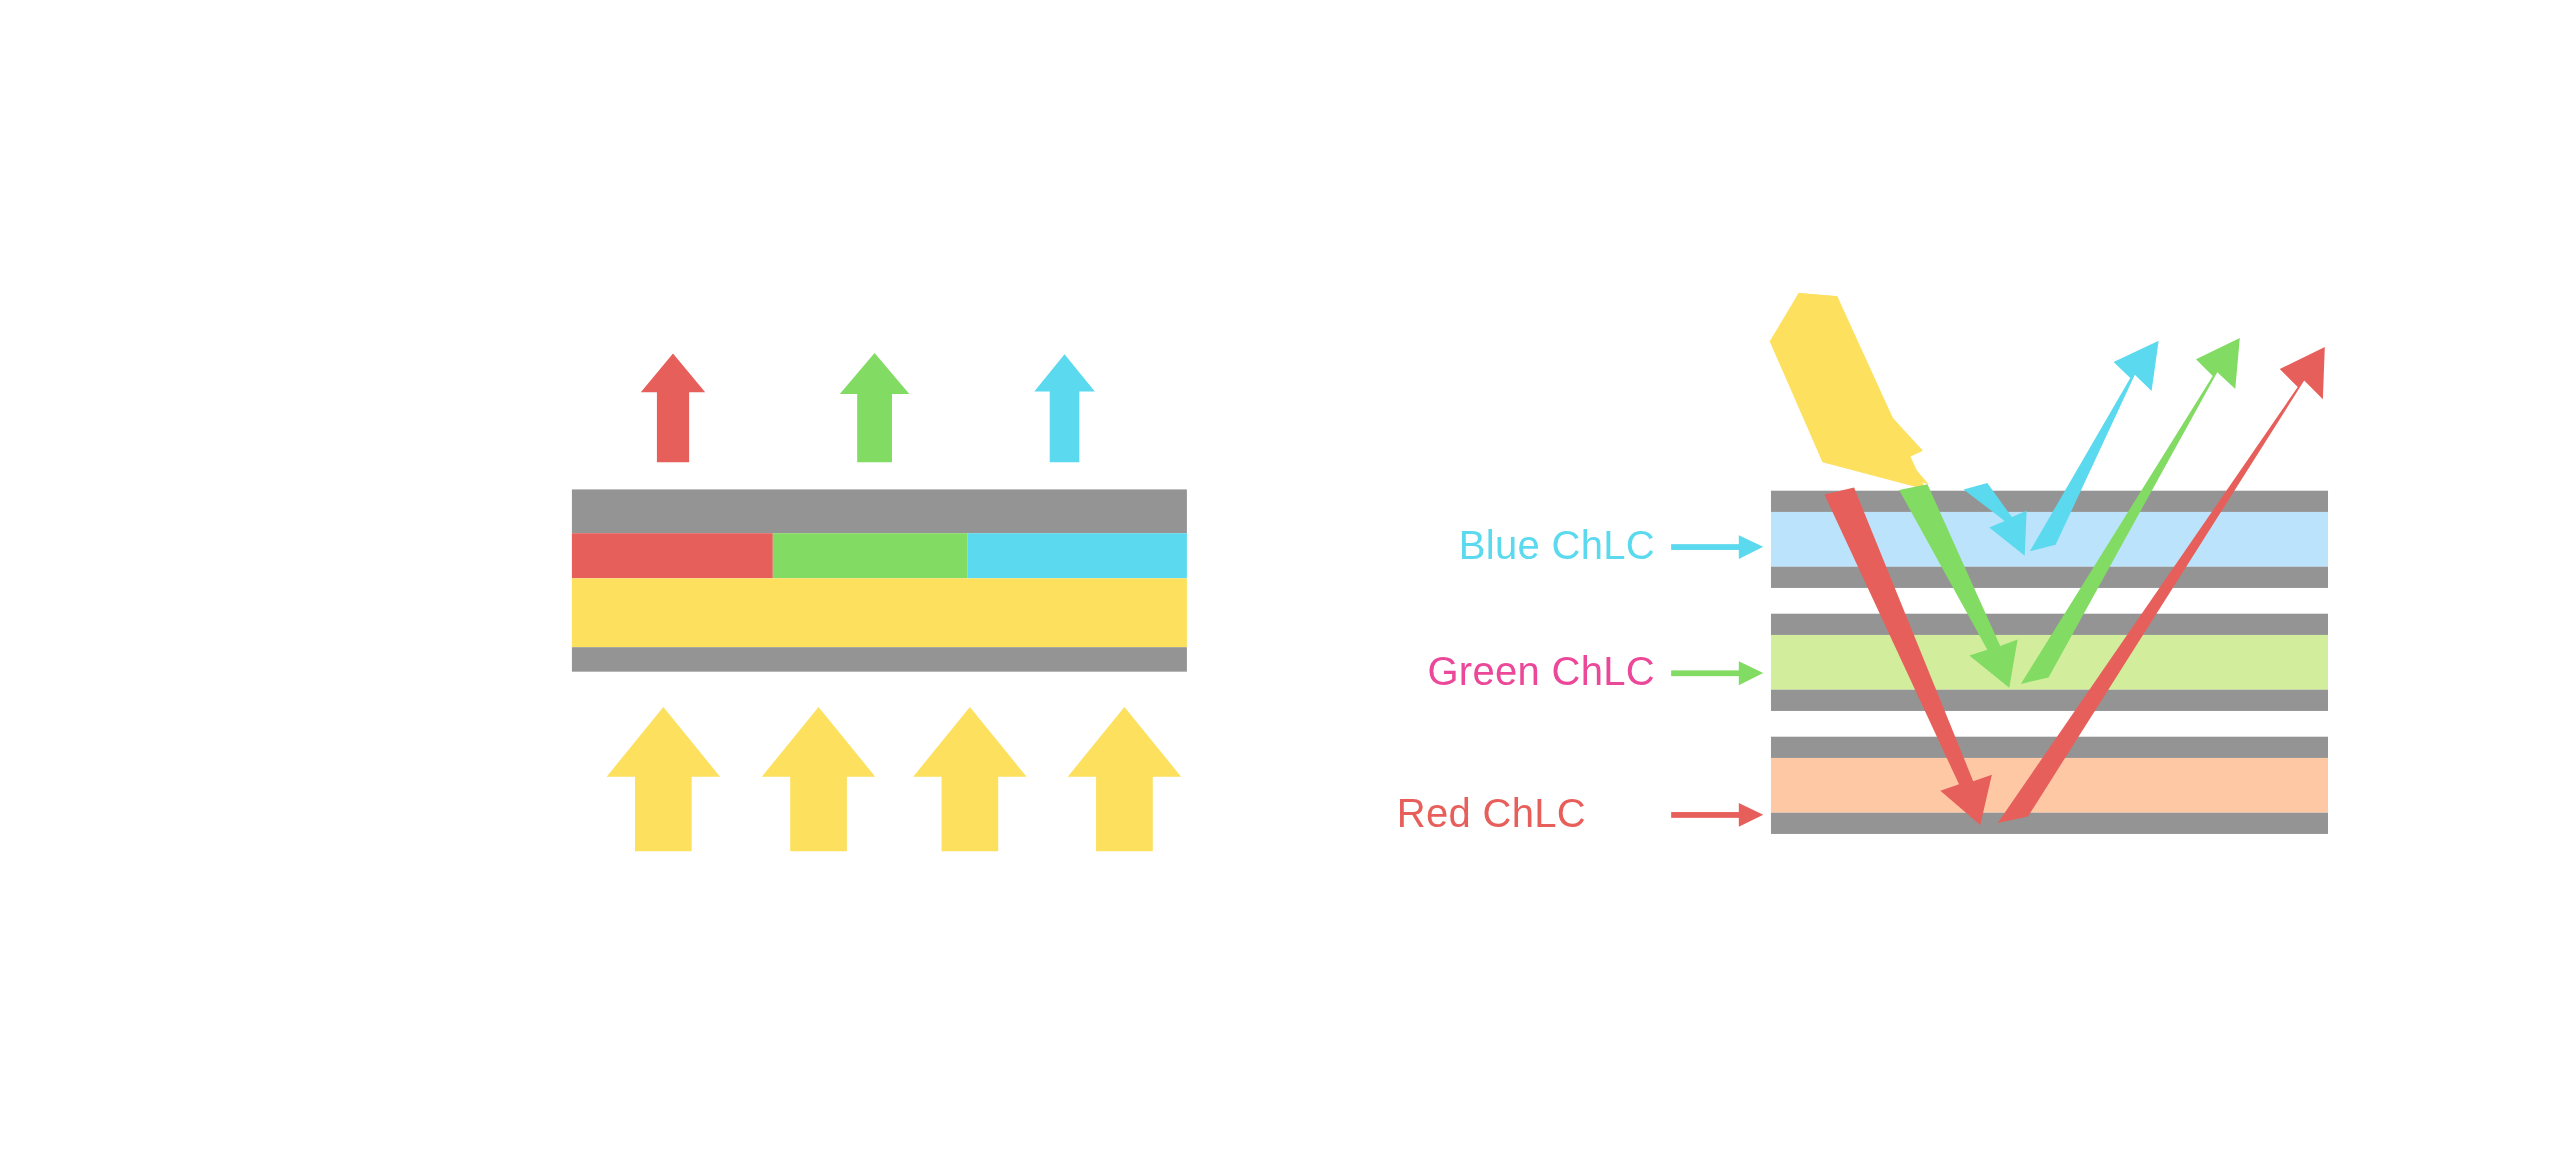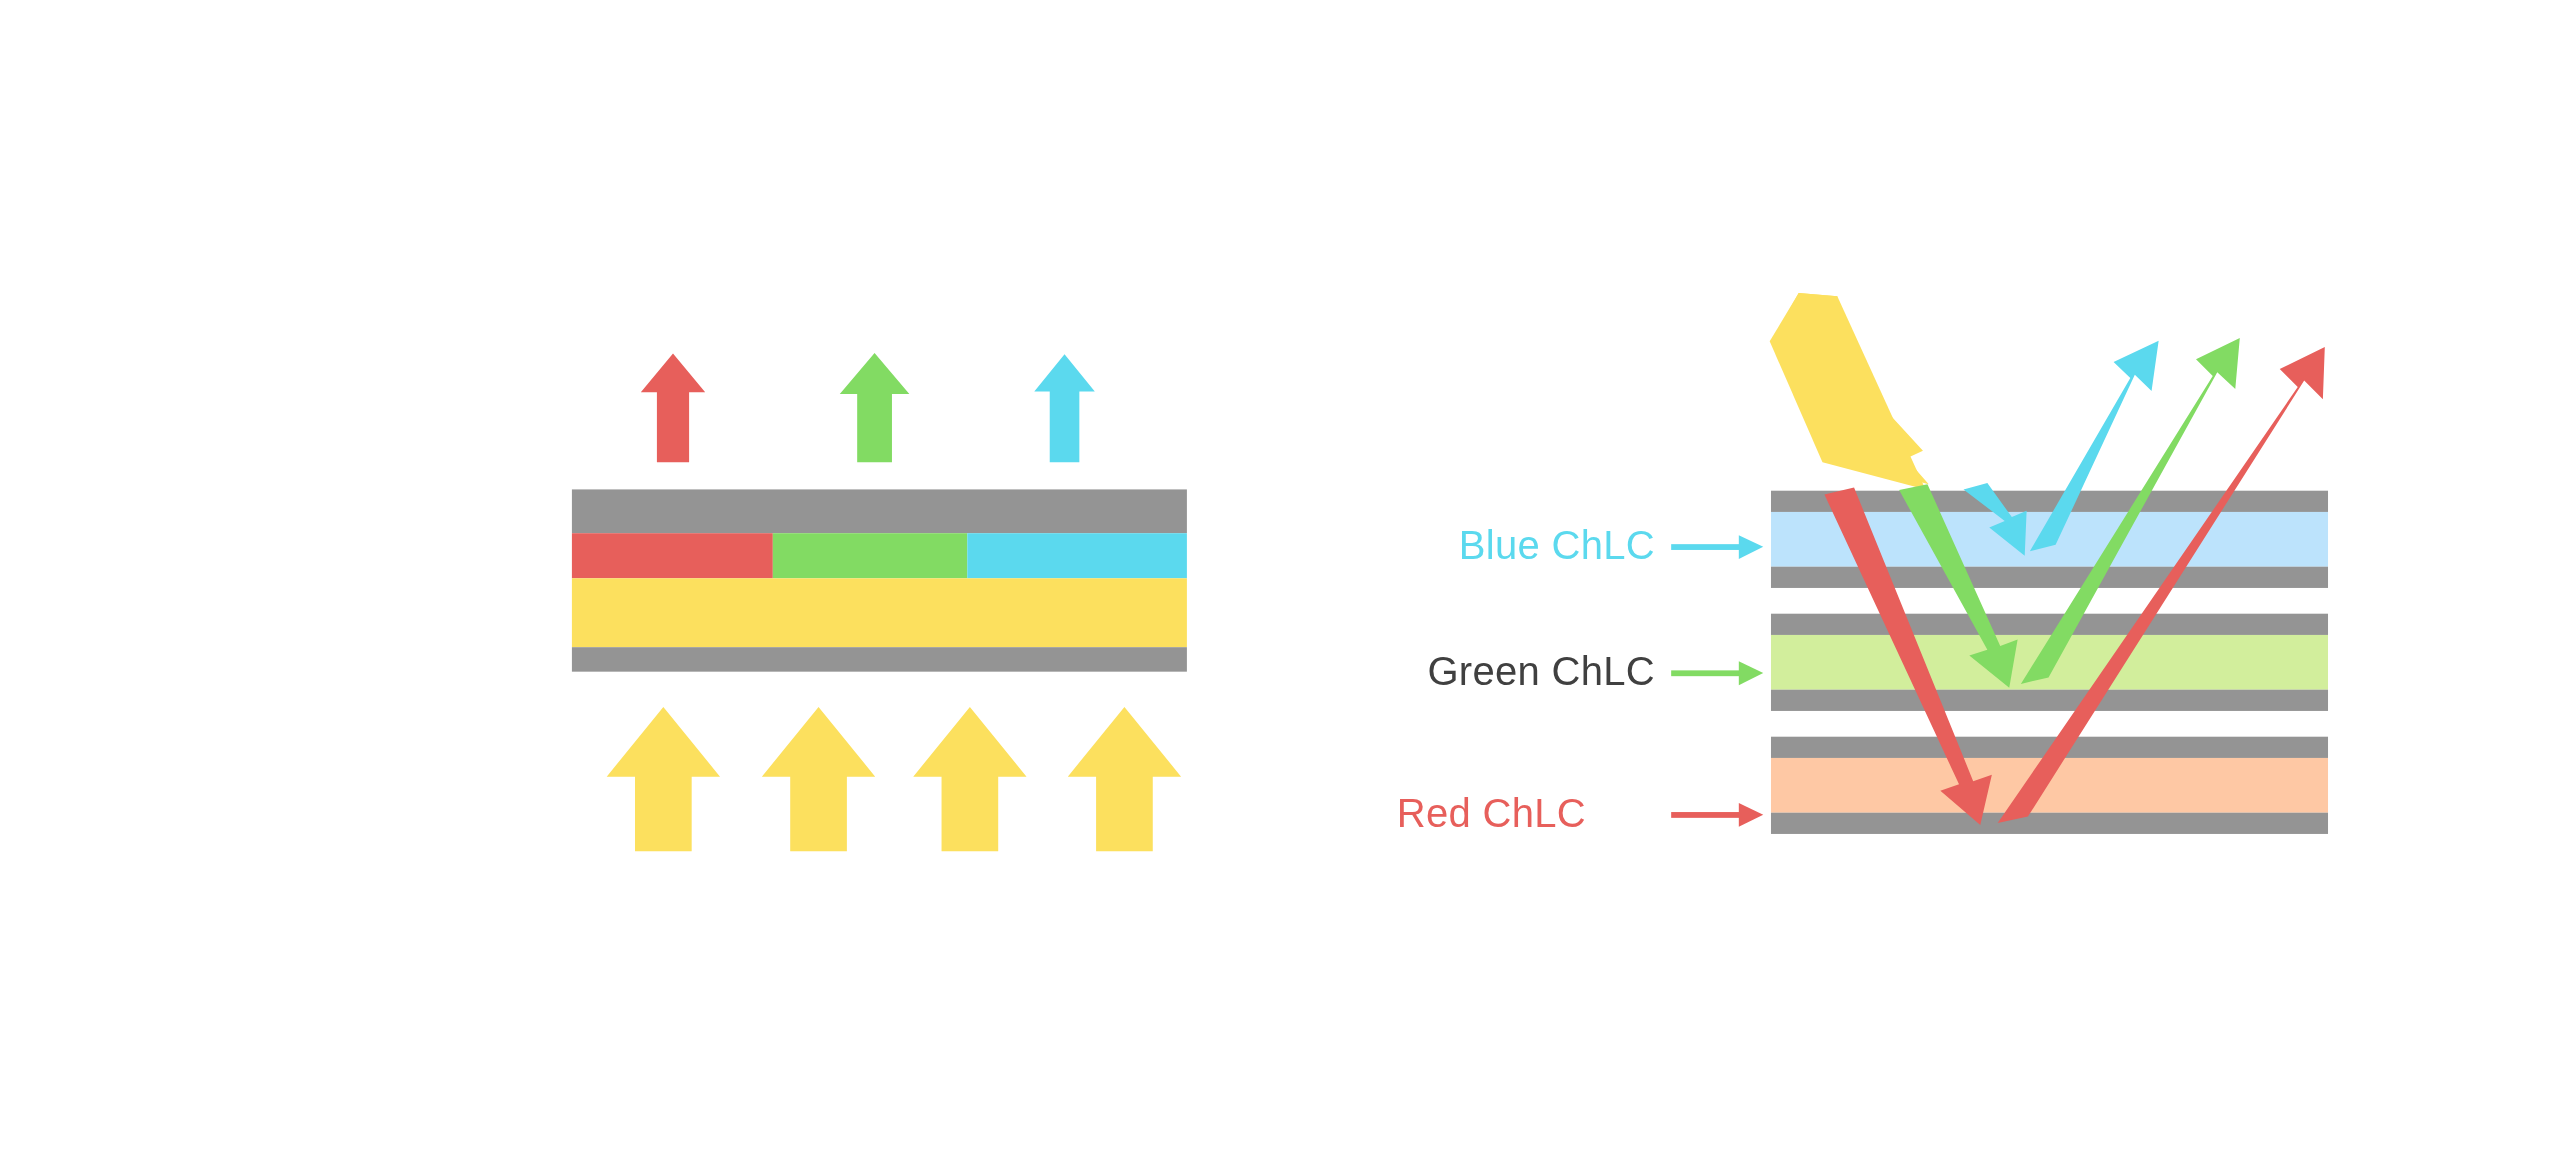--- a/index.html
+++ b/index.html
@@ -110,18 +110,18 @@
       </g>
       <g>
         <rect x="2595" y="1261" width="115" height="9" fill="#E75F5B"></rect>
         <polygon fill="#E75F5B" points="2700,1247 2738,1265 2700,1284"></polygon>
       </g>
     </g>
   </svg>
 
   <div class="lbl" style="left:1430px; top:525px; width:225px; color:#5BD9EE;">Blue ChLC</div>
 
-  <div class="lbl" style="left:1391px; top:651px; width:264px; color:#404040;">Green ChLC</div>
+  <div class="lbl" style="left:1391px; top:651px; width:264px; color:#ec4899;">Green ChLC</div>
 
   <div class="lbl" style="left:1367px; top:793px; width:219px; color:#E75F5B;">Red ChLC</div>
 
 </div>
 
 
 </body></html>

